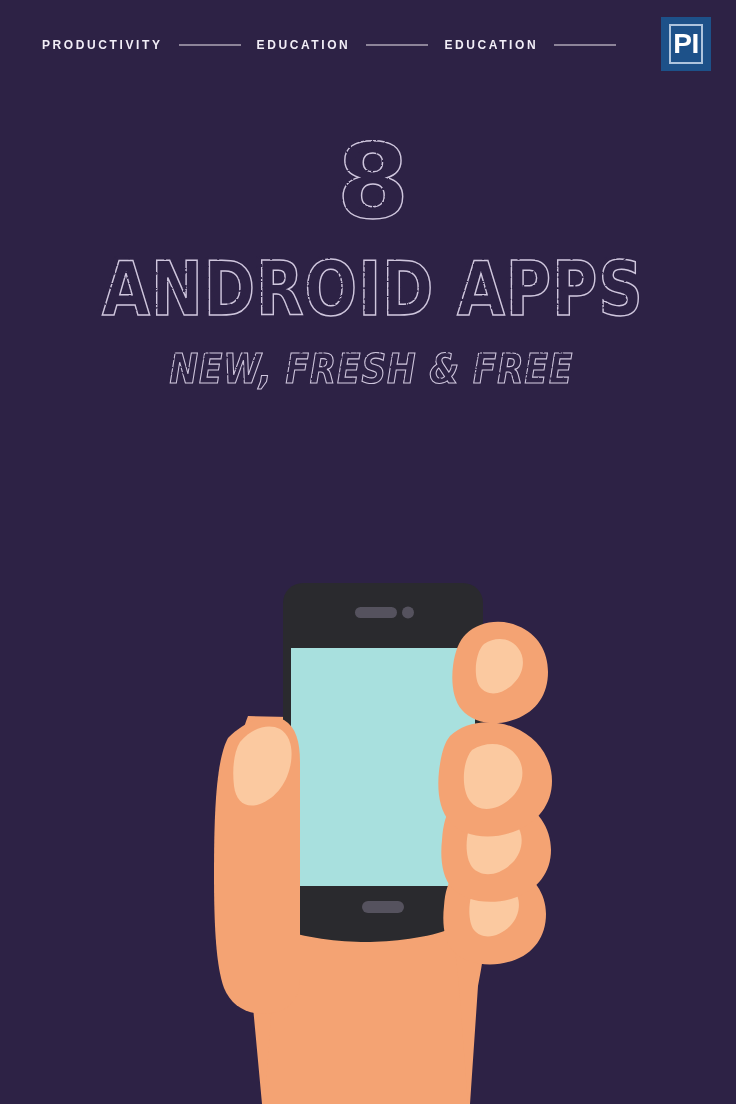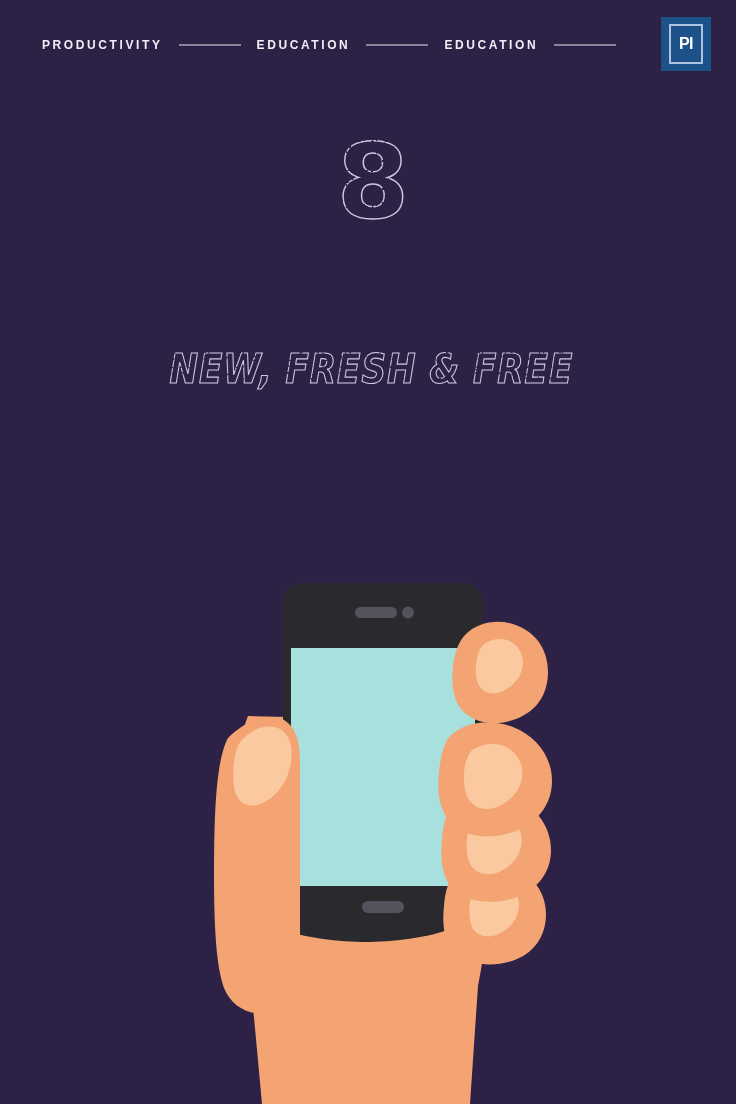--- a/index.html
+++ b/index.html
@@ -76,21 +76,21 @@
     width: 34px;
     height: 40px;
     border: 2px solid #aec4dd;
     display: flex;
     align-items: center;
     justify-content: center;
     box-sizing: border-box;
   }
   .logo-text {
     color: #ffffff;
-    font-size: 16px;
+    font-size: 28px;
     font-weight: bold;
     letter-spacing: -0.5px;
     line-height: 1;
     font-family: "Liberation Sans", sans-serif;
   }
 
   
   .grunge {
     background-image:
       radial-gradient(circle at 12% 22%, #2d2245 0.9px, transparent 1.1px),
@@ -308,20 +308,26 @@
     </div>
   </div>
 
   <div class="number-wrap">
     <span class="big-number">
       <span class="shadow-layer">8</span>
       <span class="front-layer grunge">8</span>
     </span>
   </div>
 
+  <div class="headline-wrap">
+    <span class="headline">
+      <span class="shadow-layer">ANDROID APPS</span>
+      <span class="front-layer grunge">ANDROID APPS</span>
+    </span>
+  </div>
 
   <div class="sub-wrap">
     <span class="subheadline">
       <span class="shadow-layer">NEW, FRESH &amp; FREE</span>
       <span class="front-layer grunge">NEW, FRESH &amp; FREE</span>
     </span>
   </div>
 
 
   <div class="illustration">

